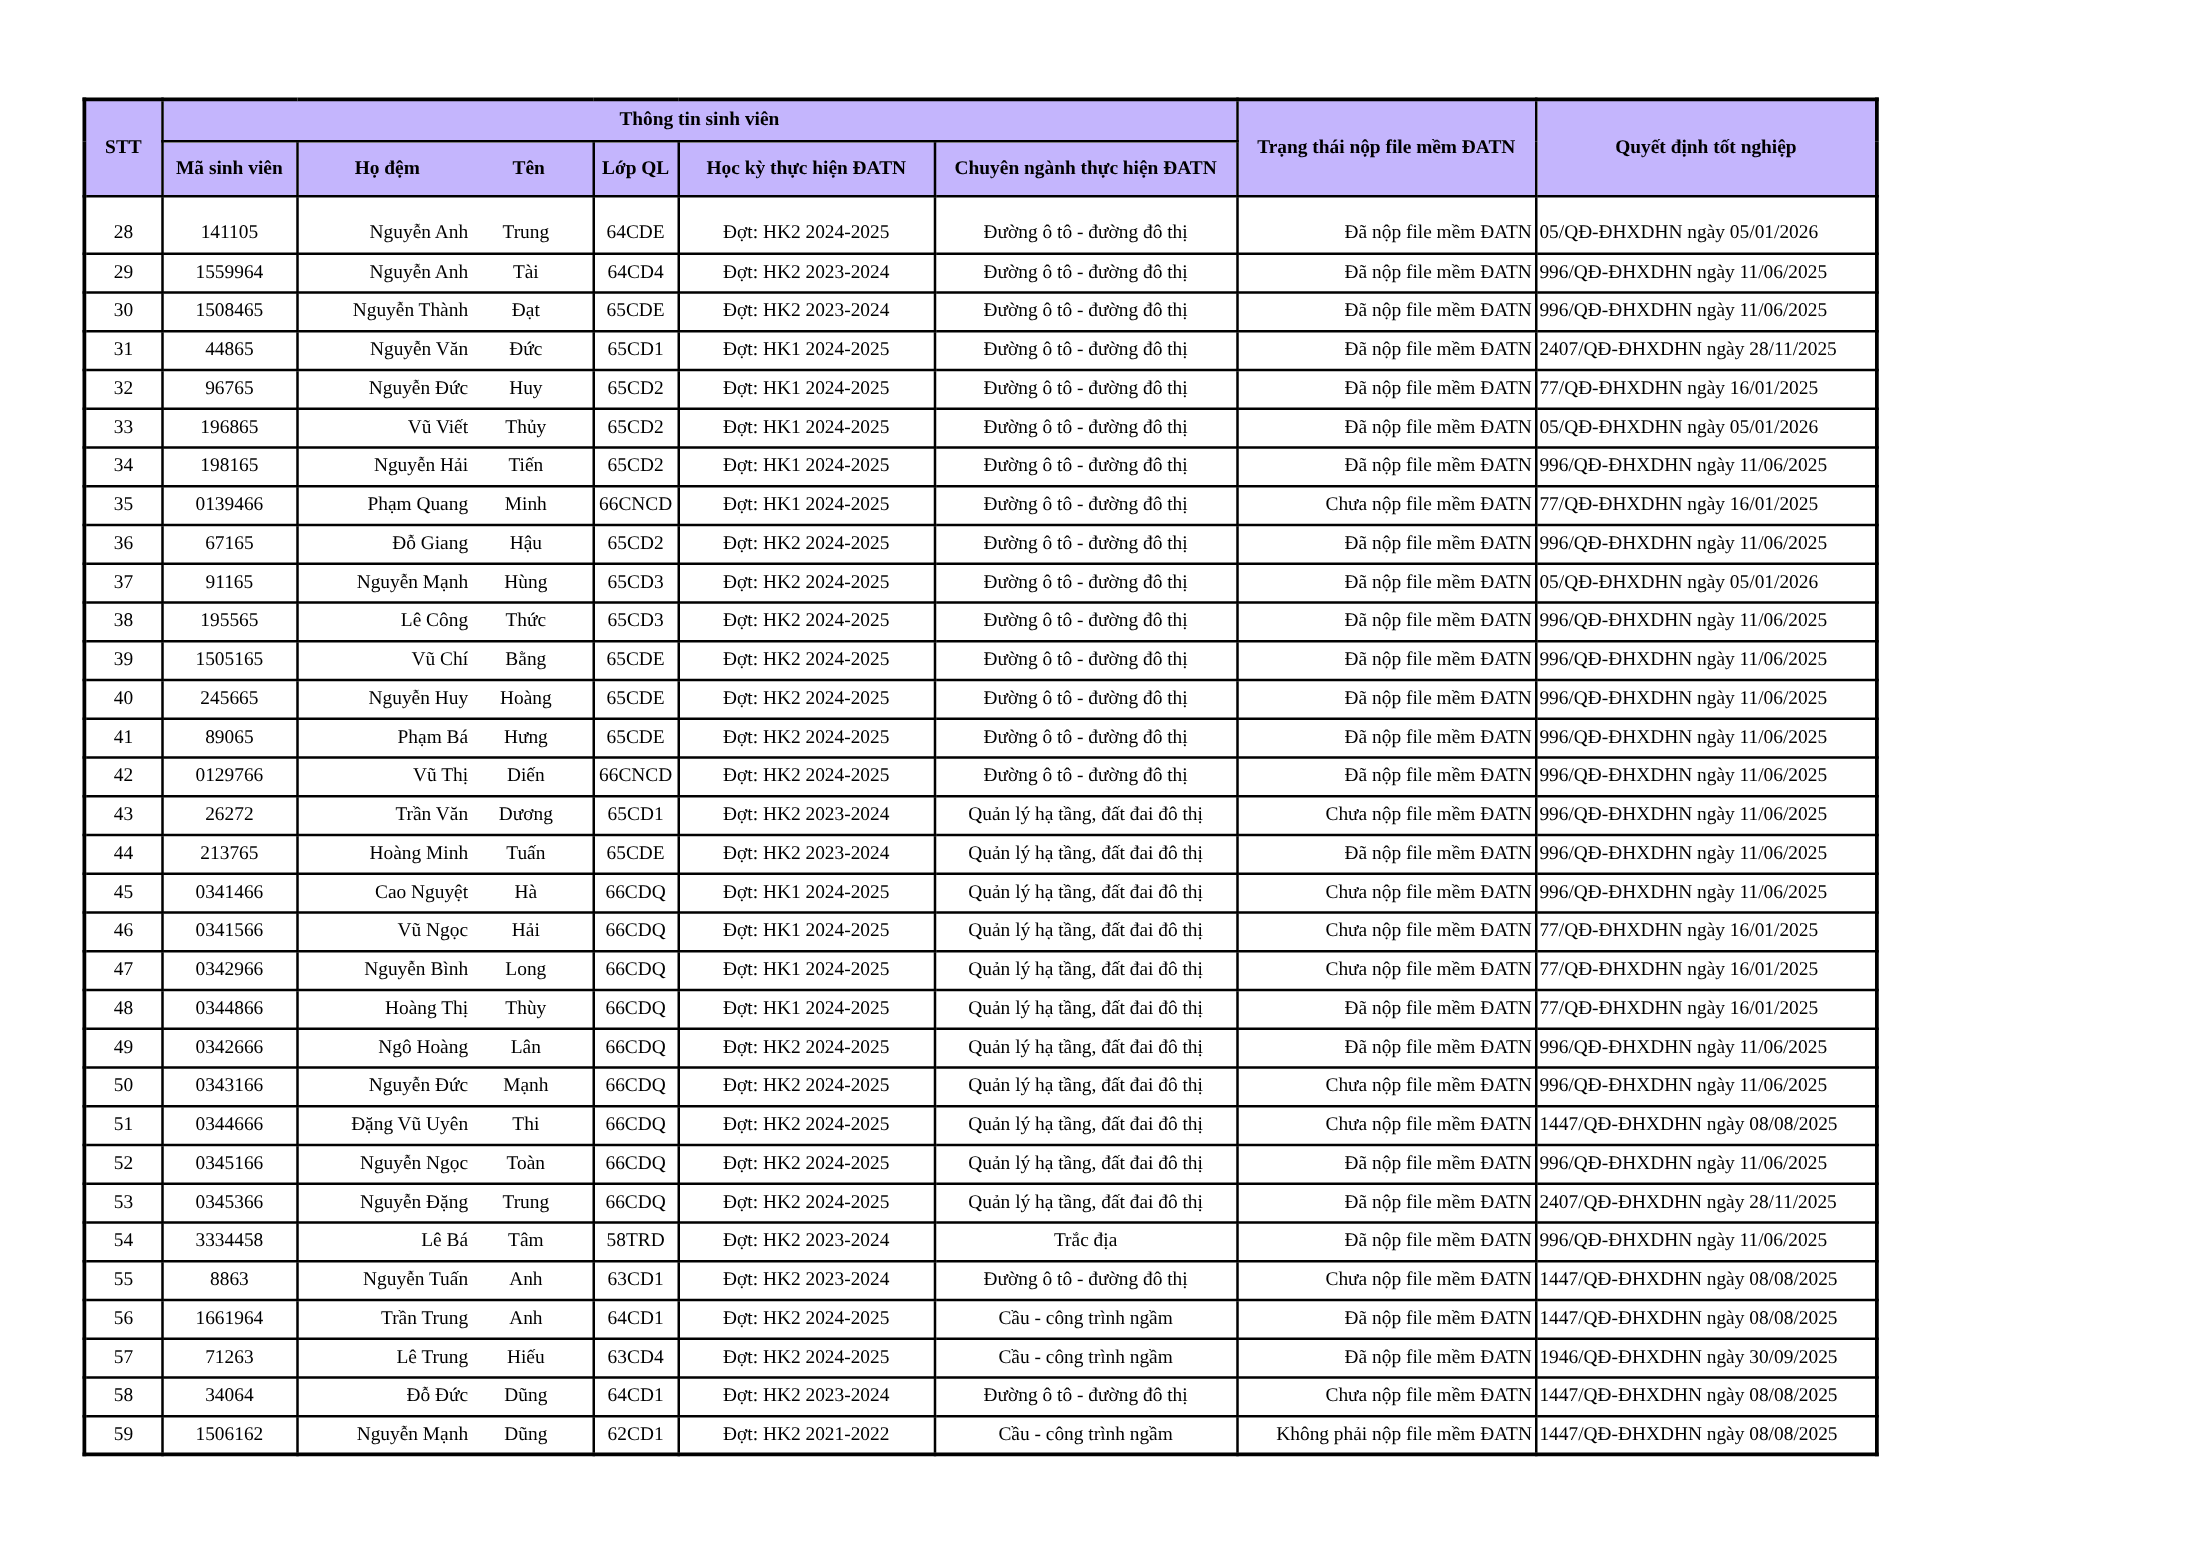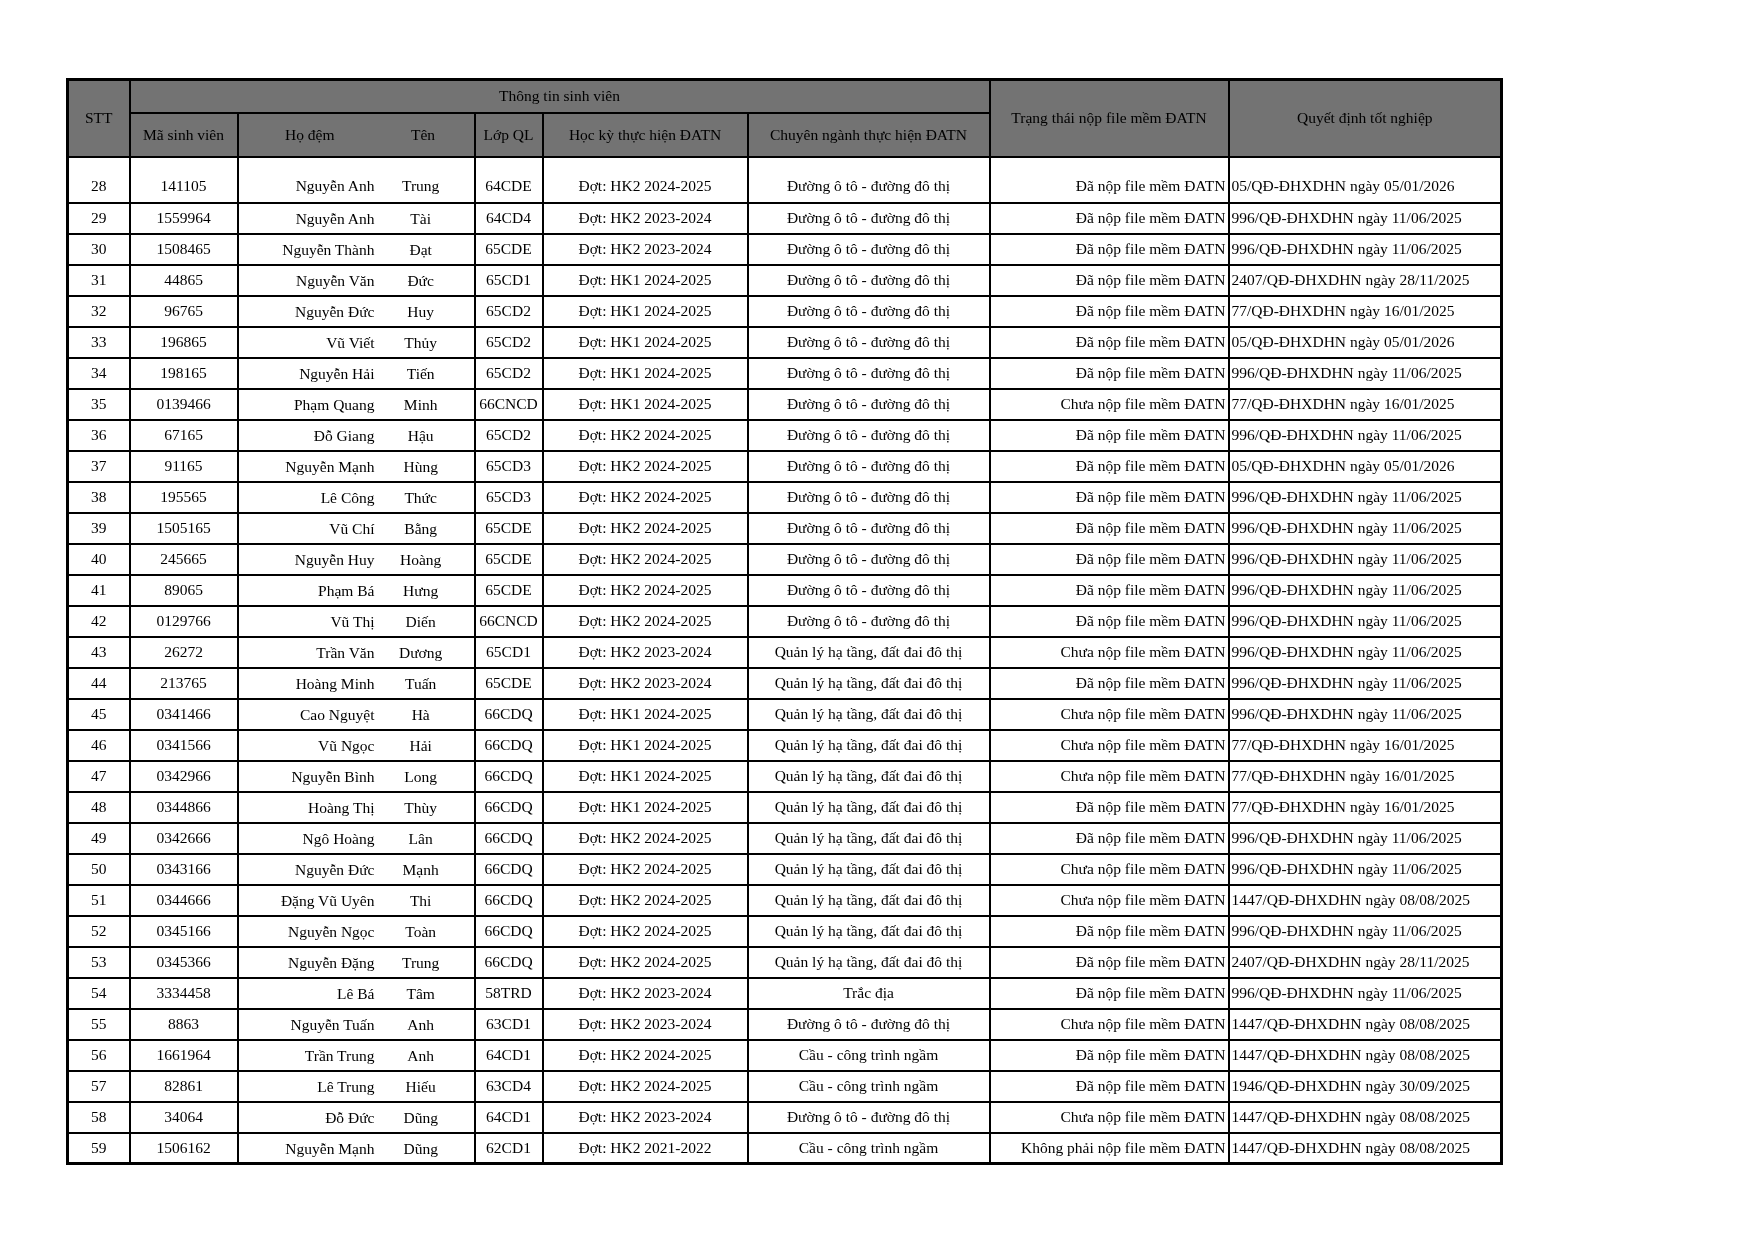--- a/index.html
+++ b/index.html
@@ -16,22 +16,22 @@
   table.grad th, table.grad td{
     border:2px solid #000;
     padding:0 2px;
     font-size:15.5px;
     line-height:1.15;
     white-space:nowrap;
     overflow:hidden;
     vertical-align:middle;
   }
   thead th{
-    background:#737373;
-    font-weight:normal;
+    background:#c4b5fd;
+    font-weight:bold;
     text-align:center;
     font-size:16px;
   }
   tr.hdr-group{height:33px;}
   tr.hdr-sub{height:44px;margin-top:41px;}
   tbody tr{height:31px;}
   tbody tr:first-child{height:46px;}
   tbody tr:first-child td{vertical-align:bottom;padding-bottom:7px;}
   .c-stt,.c-ma,.c-lop,.c-hocky,.c-cn{text-align:center;}
   .c-name{text-align:left;padding-left:3px;}
@@ -360,21 +360,21 @@
           <td class="c-ma">1661964</td>
           <td class="c-name"><span class="part-ho">Trần Trung</span><span class="part-ten">Anh</span></td>
           <td class="c-lop">64CD1</td>
           <td class="c-hocky">Đợt: HK2 2024-2025</td>
           <td class="c-cn">Cầu - công trình ngầm</td>
           <td class="c-status">Đã nộp file mềm ĐATN</td>
           <td class="c-qd">1447/QĐ-ĐHXDHN ngày 08/08/2025</td>
         </tr>
         <tr>
           <td class="c-stt">57</td>
-          <td class="c-ma">82861</td>
+          <td class="c-ma">71263</td>
           <td class="c-name"><span class="part-ho">Lê Trung</span><span class="part-ten">Hiếu</span></td>
           <td class="c-lop">63CD4</td>
           <td class="c-hocky">Đợt: HK2 2024-2025</td>
           <td class="c-cn">Cầu - công trình ngầm</td>
           <td class="c-status">Đã nộp file mềm ĐATN</td>
           <td class="c-qd">1946/QĐ-ĐHXDHN ngày 30/09/2025</td>
         </tr>
         <tr>
           <td class="c-stt">58</td>
           <td class="c-ma">34064</td>

